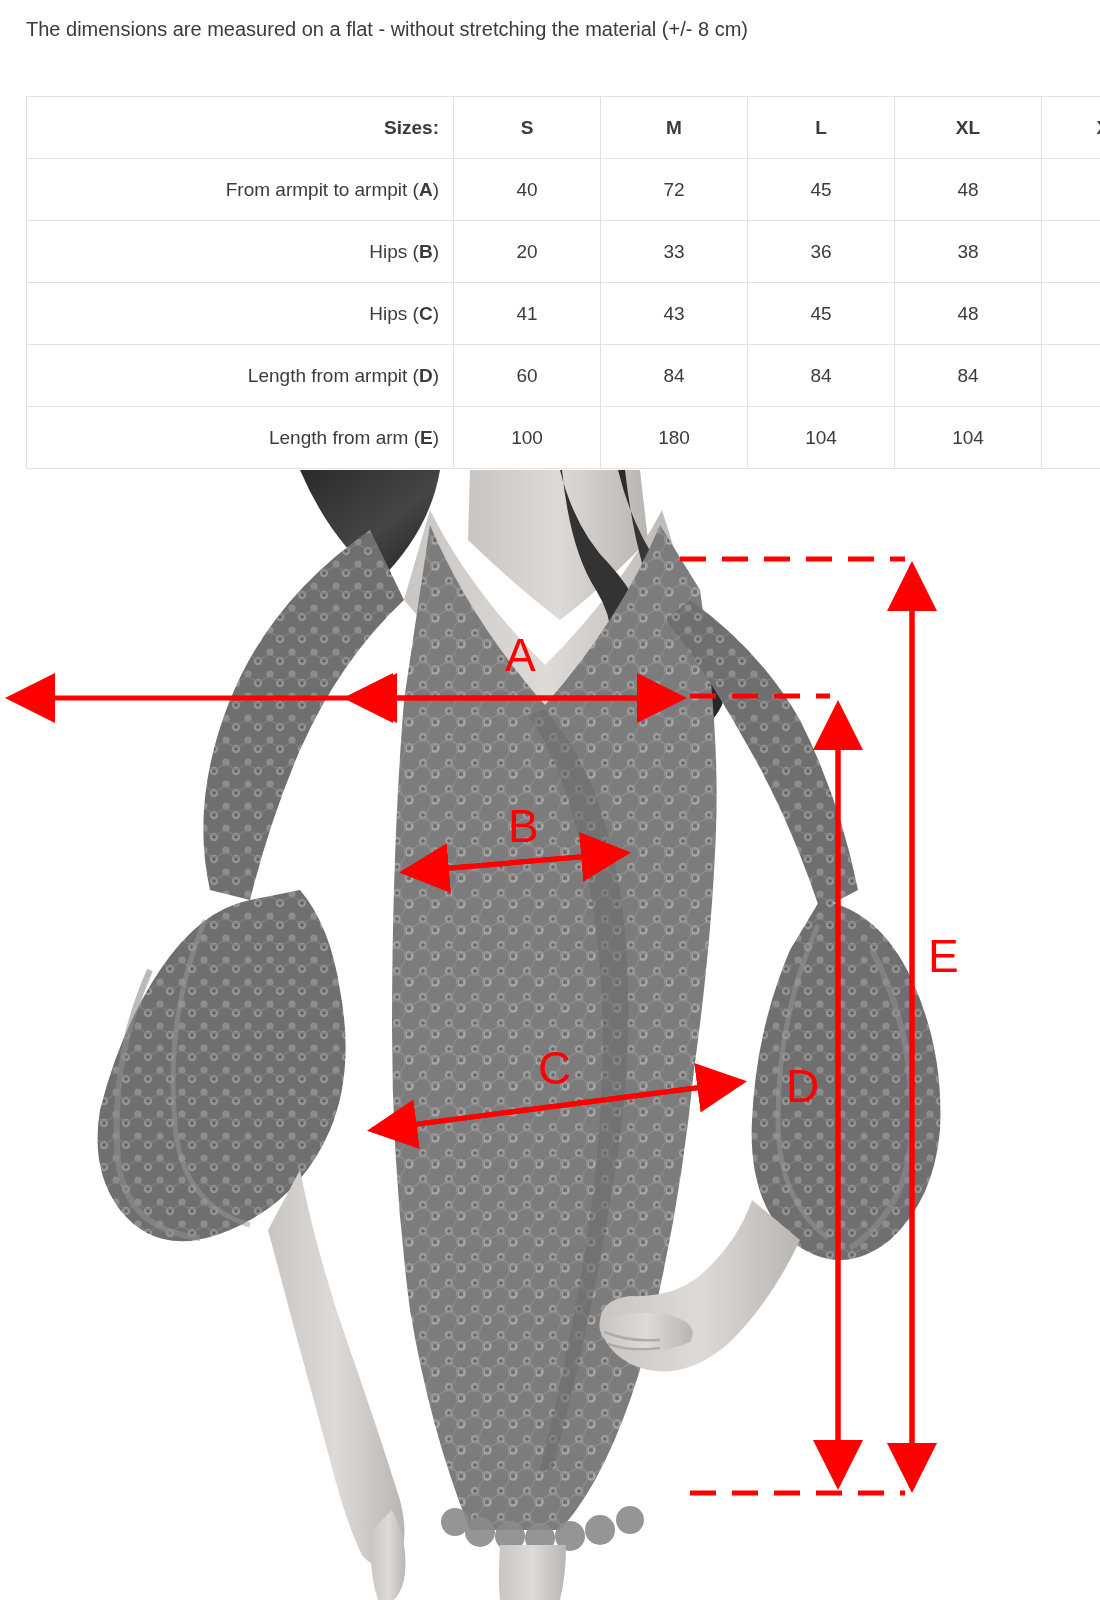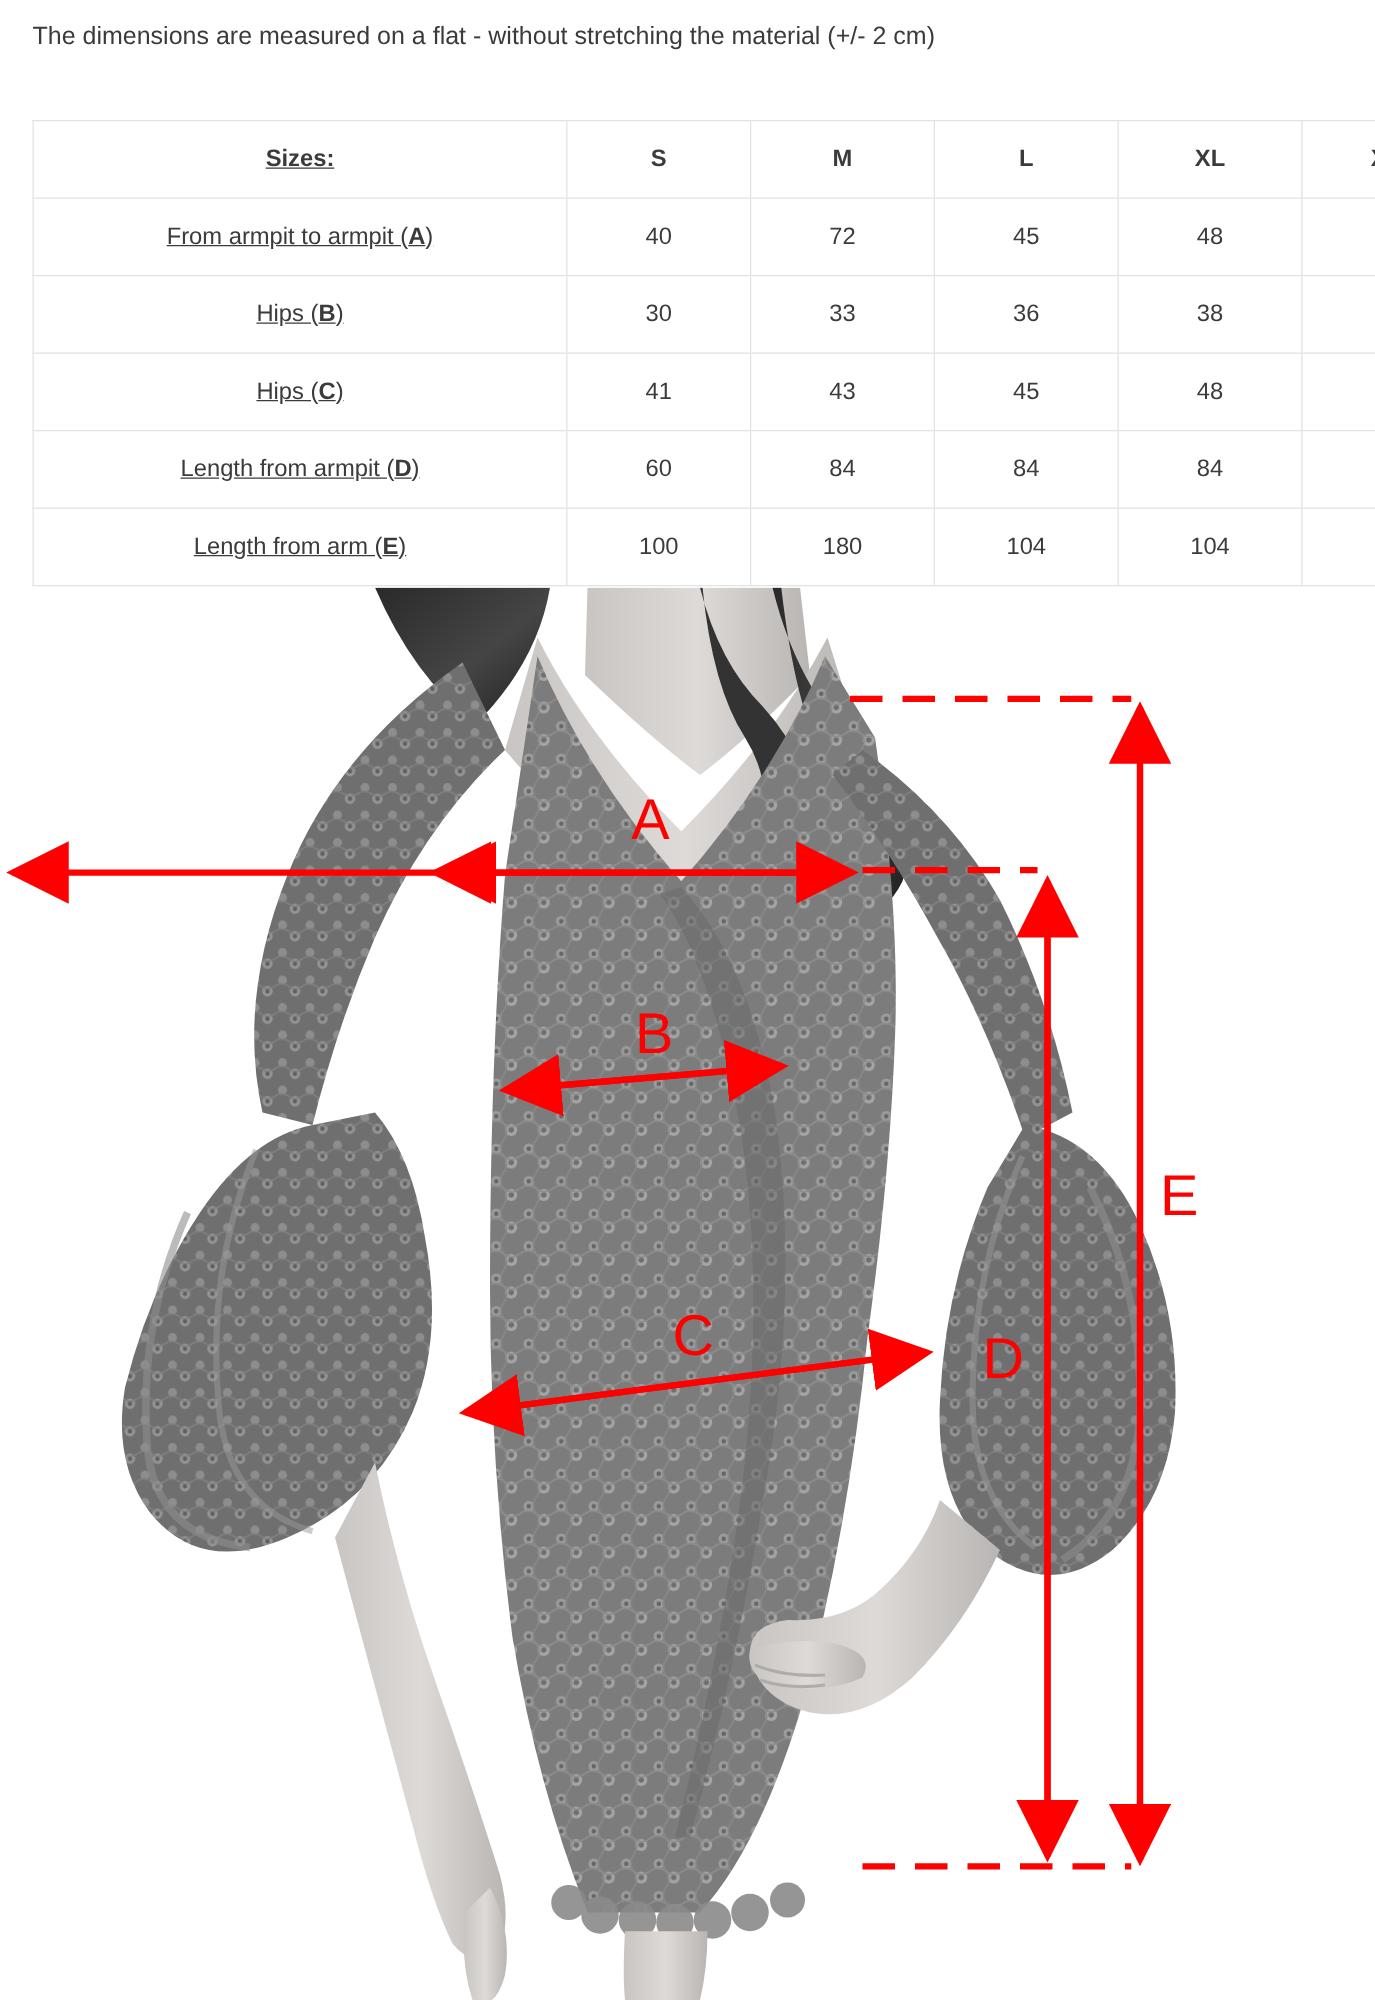--- a/index.html
+++ b/index.html
@@ -44,23 +44,22 @@
     border: 1px solid #e2e2e2;
     height: 61px;
     font-size: 19px;
     color: #3b3b3b;
     font-weight: normal;
     padding: 0 14px;
     vertical-align: middle;
   }
   table.size-table th.row-head,
   table.size-table td.row-head {
-    text-align: center;
+    text-align: right;
     width: 398px;
-    text-decoration: underline;
   }
   table.size-table .val {
     text-align: center;
     width: 118px;
   }
   table.size-table thead th {
     font-weight: bold;
   }
   table.size-table .b { font-weight: bold; }
 
@@ -84,21 +83,21 @@
     color: #fe0000;
     font-size: 46px;
     font-family: "Liberation Sans", sans-serif;
     line-height: 1;
   }
 </style>
 </head>
 <body>
 
 <div class="intro">
-  <div>The dimensions are measured on a flat - without stretching the material (+/- 2 cm)</div>
+  <div>The dimensions are measured on a flat - without stretching the material (+/- 8 cm)</div>
 </div>
 
 <div class="size-table-wrap">
   <table class="size-table">
     <thead>
       <tr>
         <th class="row-head">Sizes:</th>
         <th class="val">S</th>
         <th class="val">M</th>
         <th class="val">L</th>
@@ -110,21 +109,21 @@
       <tr>
         <td class="row-head"><span>From armpit to armpit (</span><span class="b">A</span><span>)</span></td>
         <td class="val">40</td>
         <td class="val">72</td>
         <td class="val">45</td>
         <td class="val">48</td>
         <td class="val">51</td>
       </tr>
       <tr>
         <td class="row-head"><span>Hips (</span><span class="b">B</span><span>)</span></td>
-        <td class="val">30</td>
+        <td class="val">20</td>
         <td class="val">33</td>
         <td class="val">36</td>
         <td class="val">38</td>
         <td class="val">43</td>
       </tr>
       <tr>
         <td class="row-head"><span>Hips (</span><span class="b">C</span><span>)</span></td>
         <td class="val">41</td>
         <td class="val">43</td>
         <td class="val">45</td>

